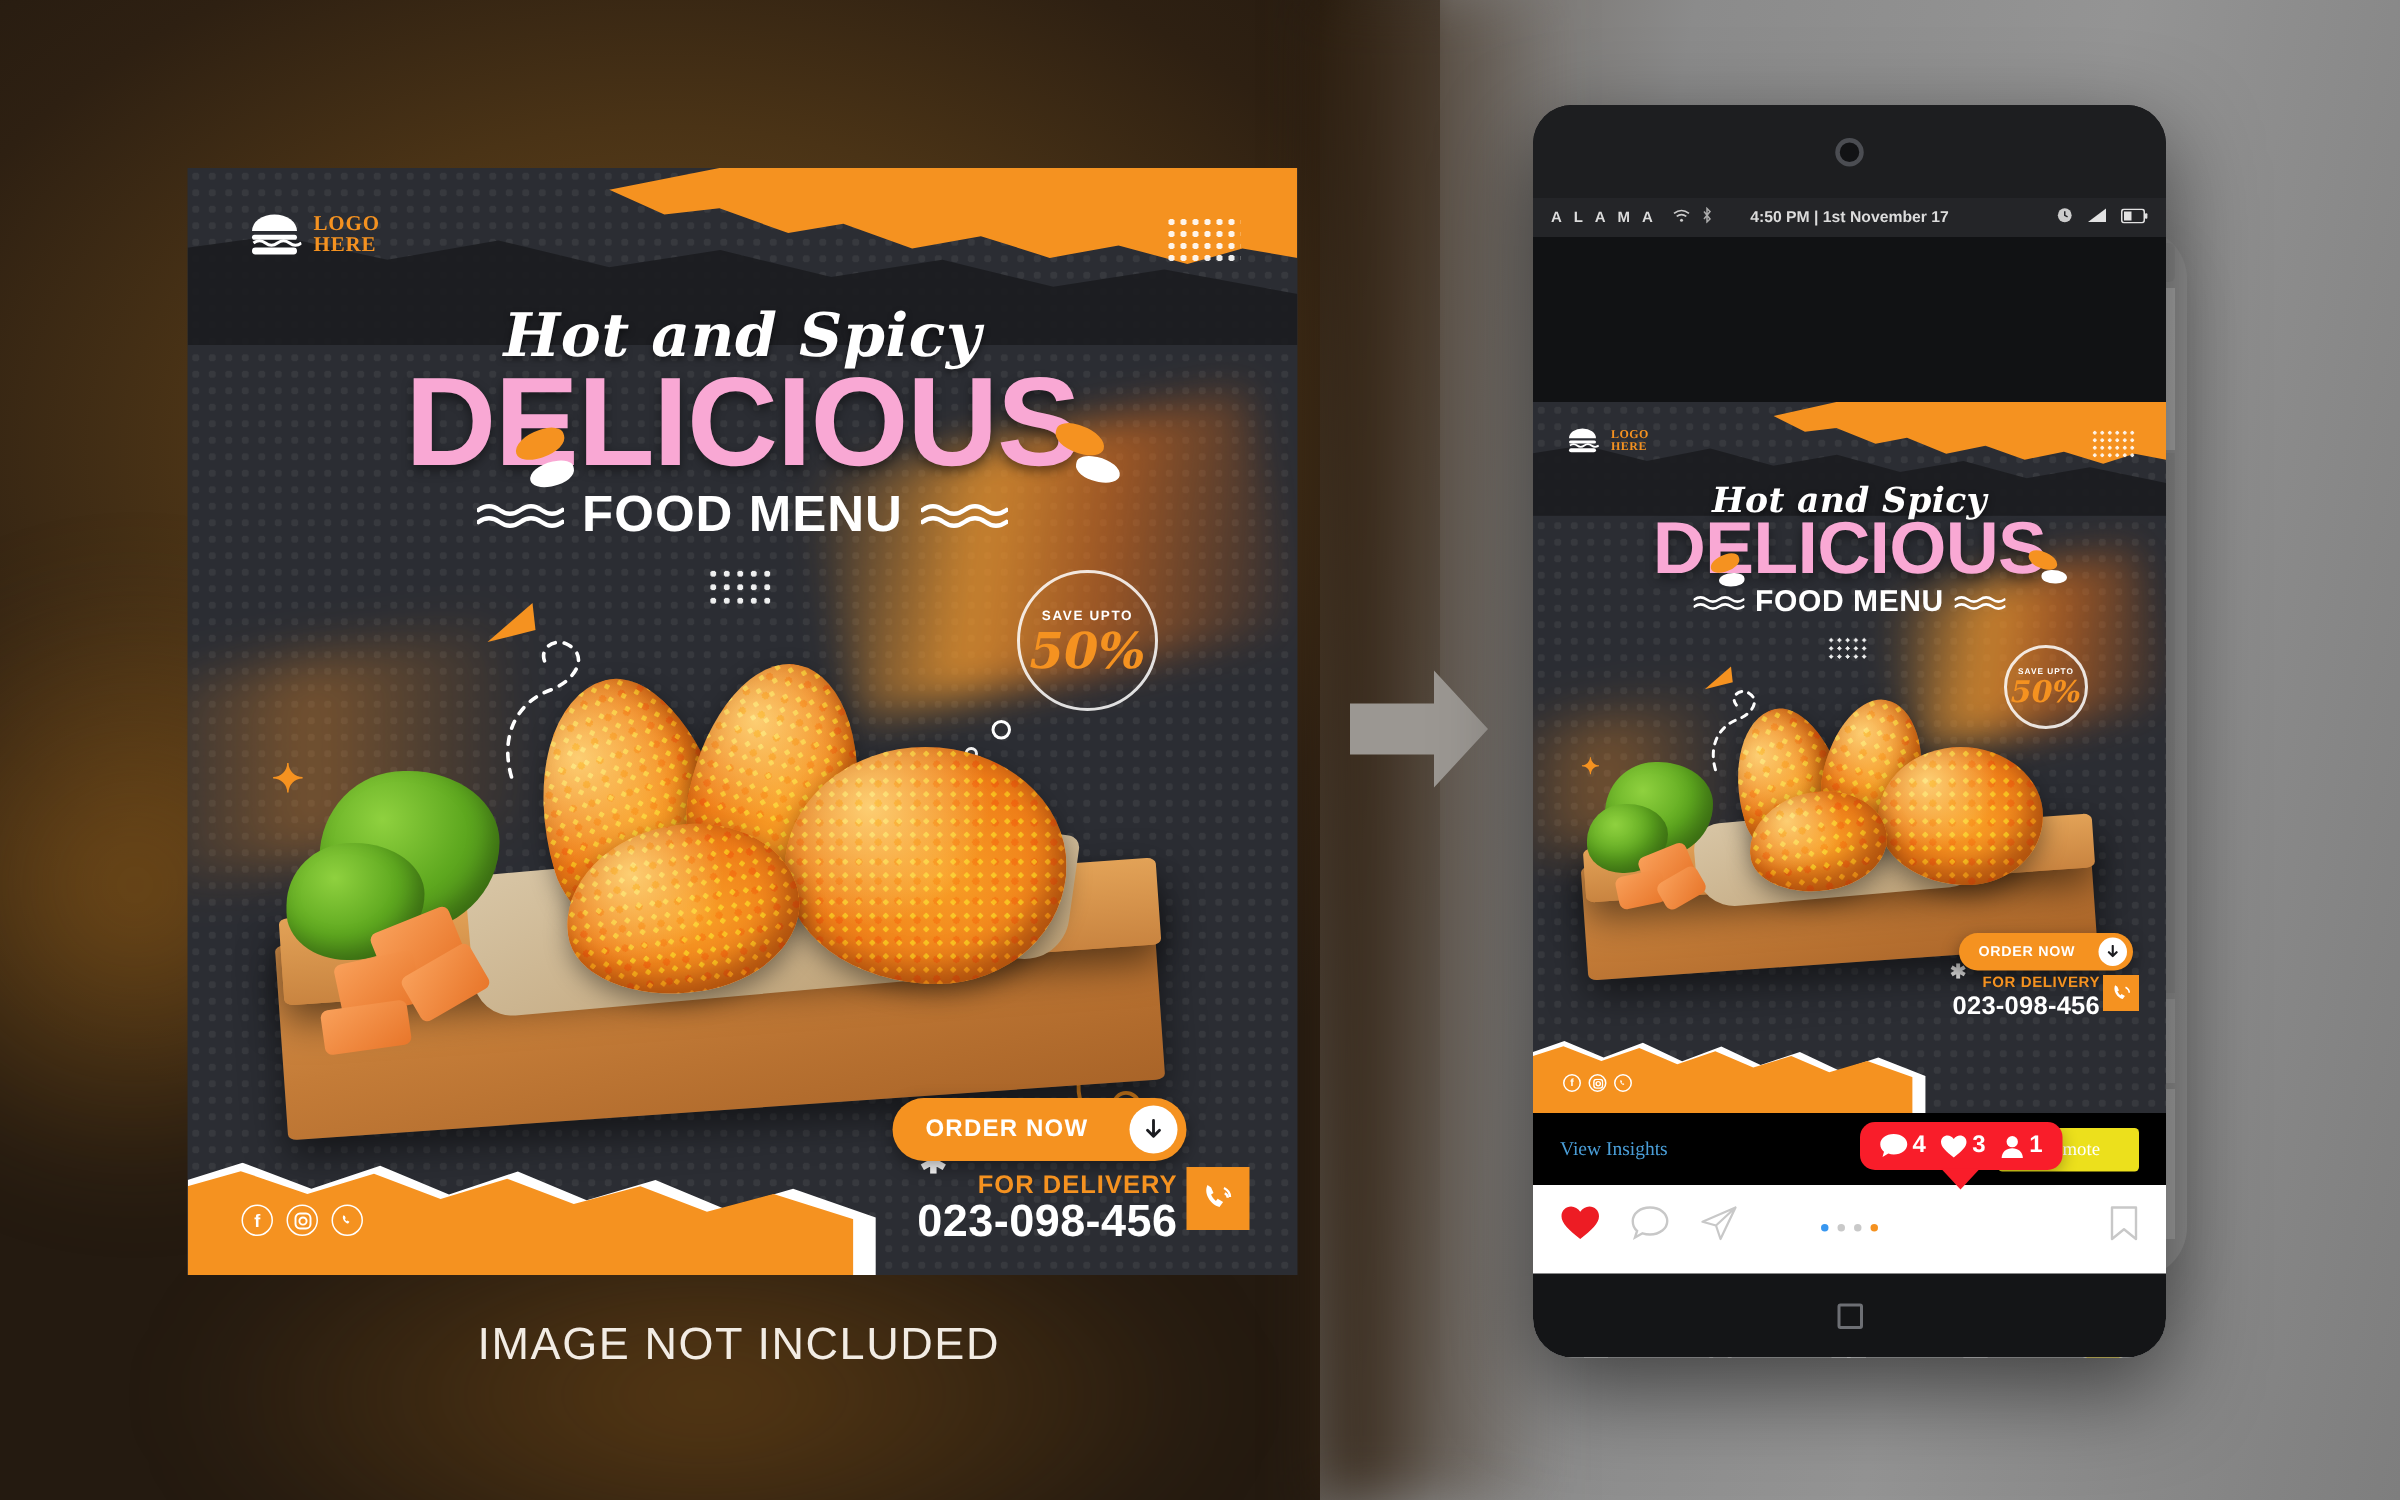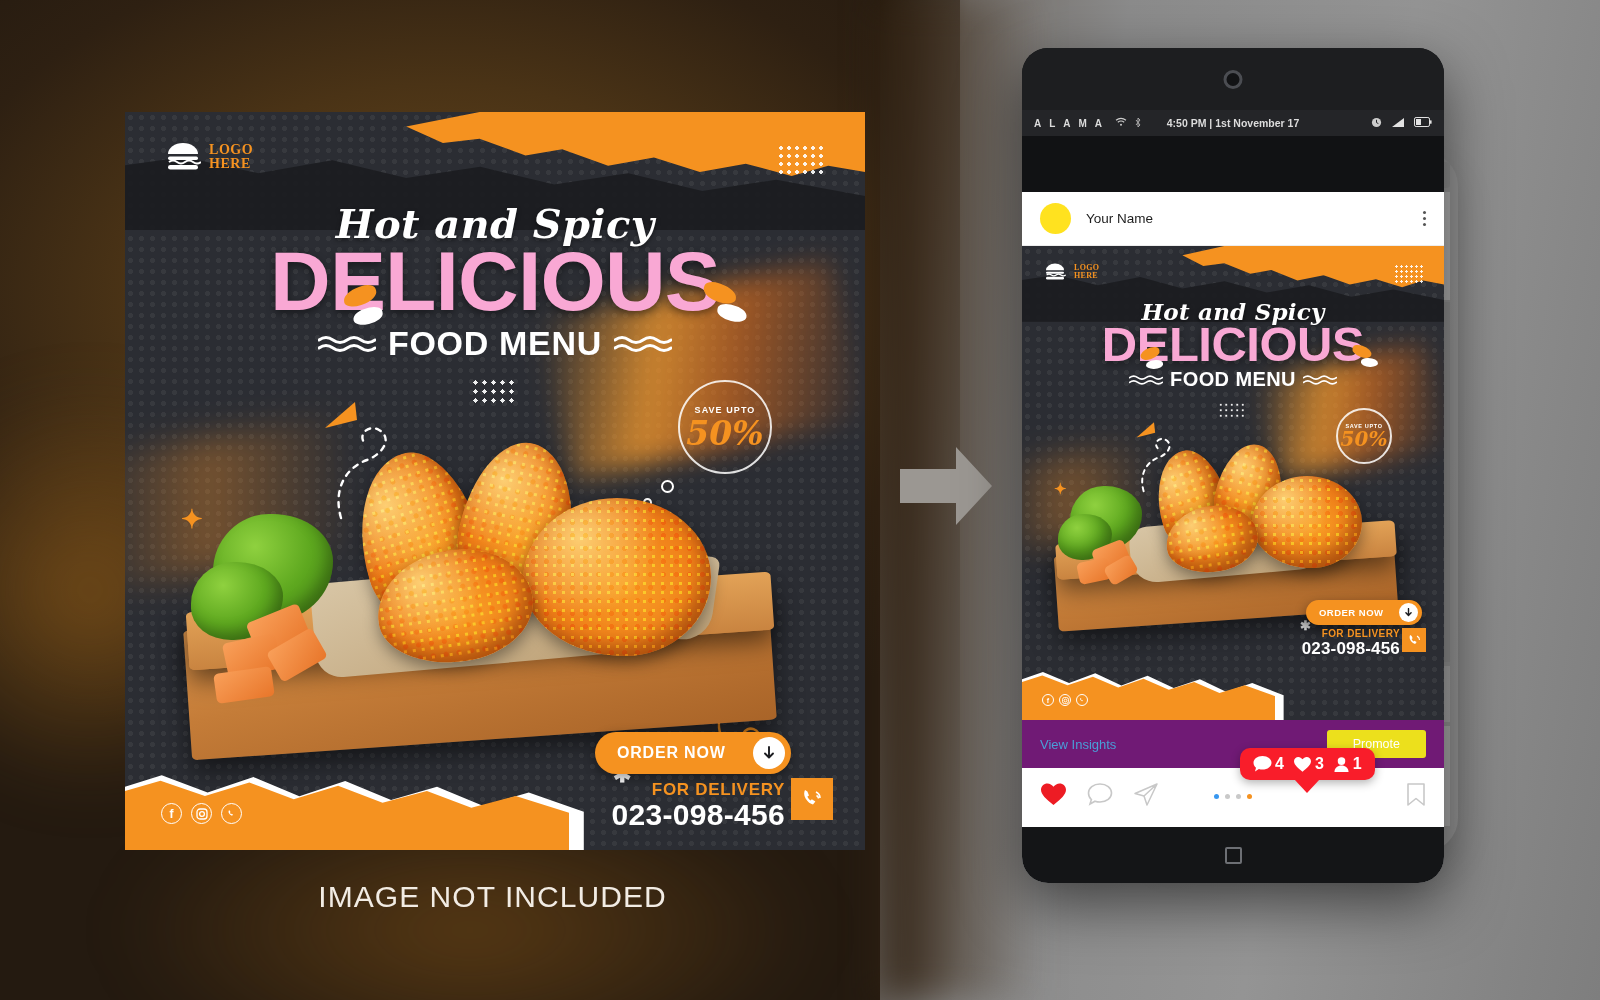--- a/index.html
+++ b/index.html
@@ -200,21 +200,21 @@
 
   
   .phone-ghost {
     position:absolute; left:1148px; top:152px; width:310px; height:700px;
     background:#9a9a9a; border-radius:34px;
     filter:blur(0.5px); opacity:.55;
     box-shadow:0 14px 40px rgba(0,0,0,.2);
   }
   .phone-ghost .gs { position:absolute; left:8px; right:8px; }
   .phone {
-    position:absolute; left:1022px; top:48px; width:422px; height:835px;
+    position:absolute; left:1022px; top:70px; width:422px; height:835px;
     background:#111214; border-radius:26px;
     box-shadow:0 20px 60px rgba(0,0,0,.55);
     overflow:hidden;
   }
   .phone-top { position:absolute; left:0; top:0; width:100%; height:62px; background:#1d1e20; }
   .cam {
     position:absolute; left:50%; top:22px; transform:translateX(-50%);
     width:19px; height:19px; border-radius:50%;
     border:3px solid #4b4d52; background:#121315;
   }
@@ -236,22 +236,22 @@
     display:flex; align-items:center; padding:0 18px; border-bottom:1px solid #ededed;
   }
   .avatar { width:31px; height:31px; border-radius:50%; background:#ffe21f; }
   .username { margin-left:15px; font-size:13.5px; color:#1d1d1d; }
   .kebab { margin-left:auto; display:flex; flex-direction:column; gap:3px; }
   .kebab i { width:3px; height:3px; border-radius:50%; background:#555; display:block; }
 
   #phonePoster { left:0; top:198px; width:422px; height:474px; }
 
   .insights {
-    position:absolute; left:0; top:672px; width:100%; height:48px; background:#701a75;
-    display:flex; align-items:center; padding:0 18px;
+    position:absolute; left:0; top:672px; width:100%; height:48px; background:#000000;
+    display:flex; align-items:center; padding:0 18px;font-family:Liberation Serif, serif;
   }
   .insights-link { color:#4a9ed8; font-size:13px; }
   .promote {
     margin-left:auto; background:#ece01c; color:#fff; font-size:12.5px;
     padding:7px 26px; border-radius:3px; font-weight:500;
   }
   .actionbar {
     position:absolute; left:0; top:720px; width:100%; height:56px; background:#fff;
     display:flex; align-items:center; padding:0 18px; gap:20px;
   }
@@ -477,29 +477,20 @@
         <svg width="18" height="10" viewBox="0 0 18 10">
             <rect x="0.5" y="0.5" width="15" height="9" rx="1.6" stroke="#e2e2e2" stroke-width="1" fill="none"></rect>
             <rect x="2" y="2" width="5" height="6" fill="#e2e2e2"></rect>
             <rect x="16" y="3.2" width="1.6" height="3.6" rx=".6" fill="#e2e2e2"></rect>
           </svg>
       </span>
     </span>
   </div>
 
 
-  <div class="userrow">
-    <span class="avatar"></span>
-    <span class="username">Your Name</span>
-    <span class="kebab">
-        <i></i>
-        <i></i>
-        <i></i>
-      </span>
-  </div>
 
   <div class="poster" id="phonePoster">
     <div class="halftone"></div>
     <div class="blurfood"></div>
     <div class="blurfood2"></div>
 
     <div class="torn-top">
       <div class="torn-white"></div>
       <div class="torn-orange"></div>
     </div>

